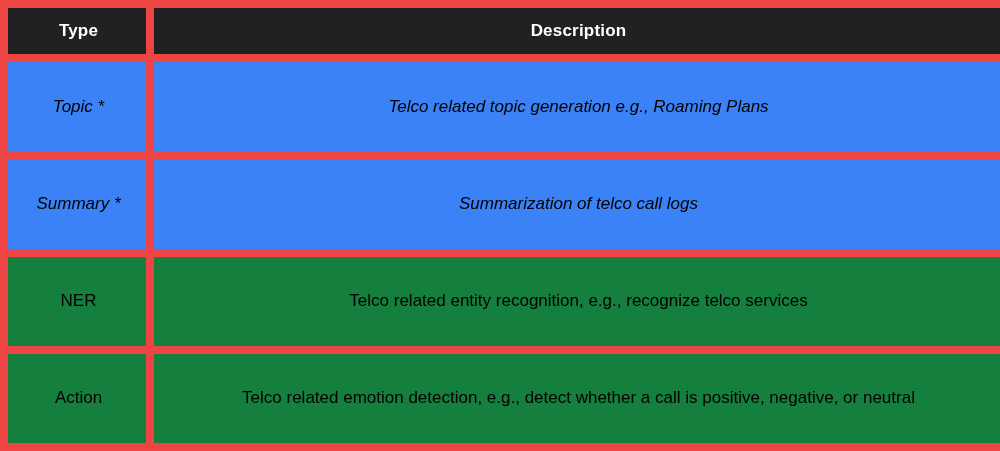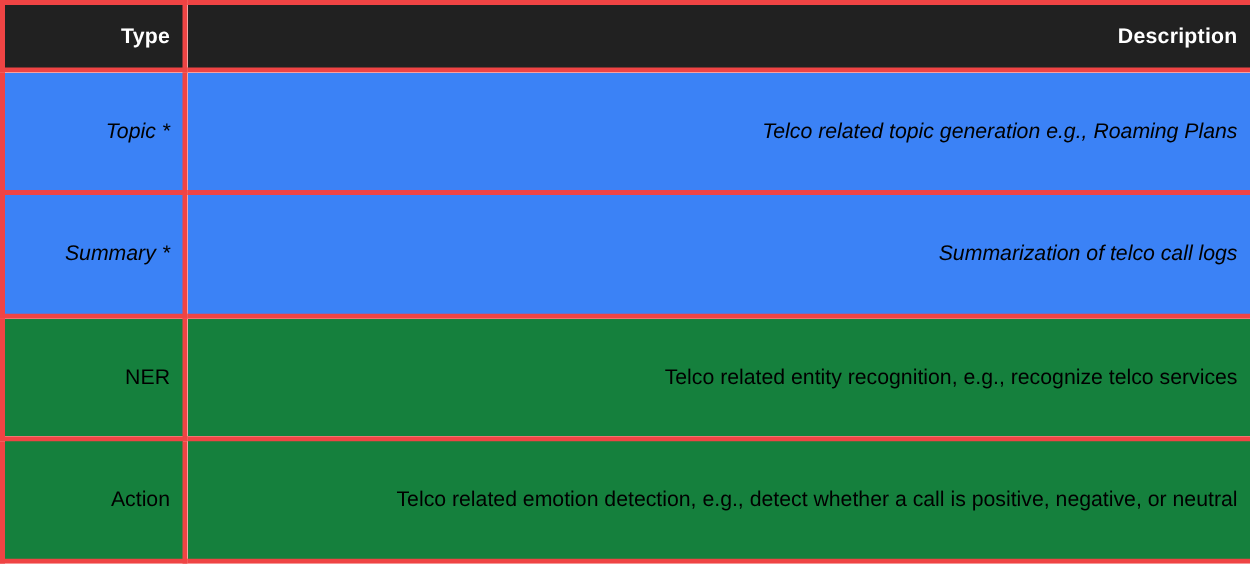--- a/index.html
+++ b/index.html
@@ -17,22 +17,22 @@
     width: 1000px;
     height: 451px;
     border-collapse: collapse;
     table-layout: fixed;
     font-size: 17px;
     color: #000000;
     background: #ffffff;
   }
   table.task-table th,
   table.task-table td {
-    border: 4px solid #ef4444;
-    text-align: right;
+    border: 8px solid #ef4444;
+    text-align: center;
     vertical-align: middle;
     padding: 0 10px 0 13px;
     overflow: hidden;
     white-space: nowrap;
   }
   col.col-type { width: 146px; }
   col.col-desc { width: 854px; }
   thead tr {
     height: 54px;
   }

